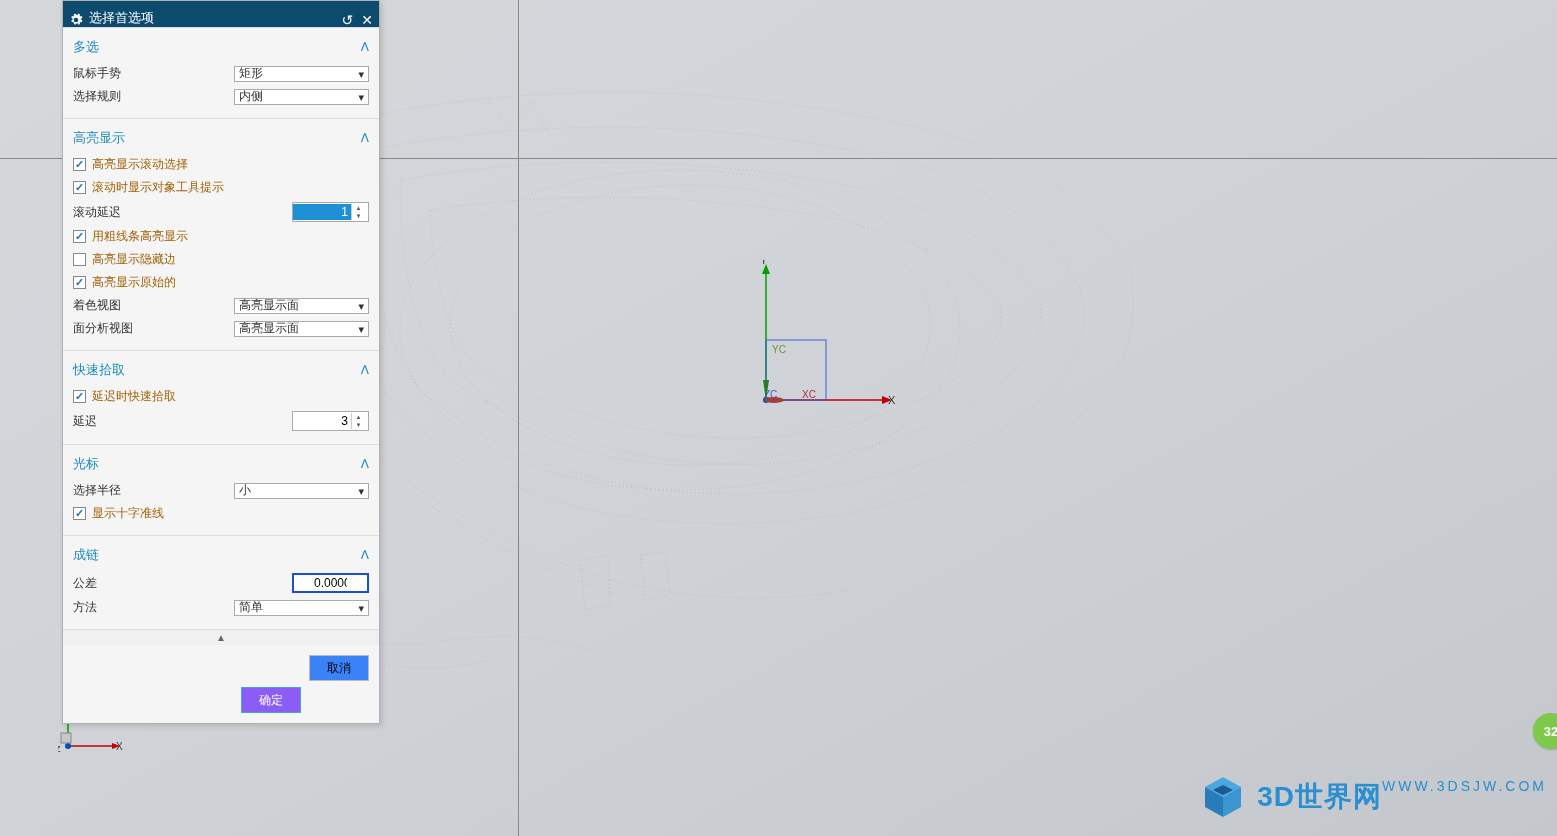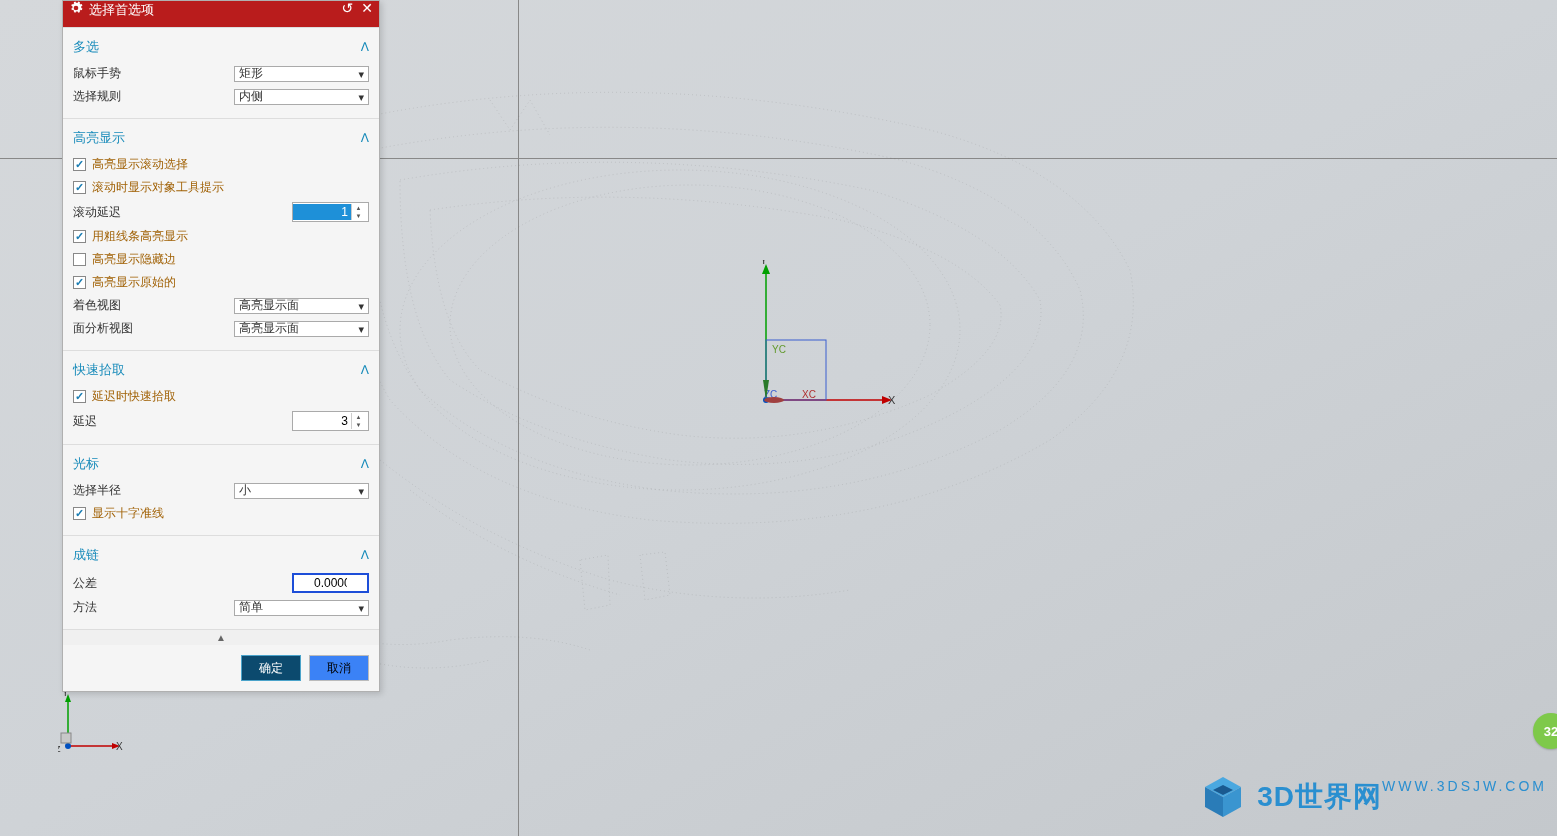--- a/index.html
+++ b/index.html
@@ -26,25 +26,25 @@
 }
 .dialog {
   position: absolute;
   left: 62px; top: 0;
   width: 318px;
   background: #f5f5f5;
   border: 1px solid #b0b0b0;
   box-shadow: 2px 2px 6px rgba(0,0,0,0.15);
 }
 .dialog-titlebar {
-  background: #b91c1c;
+  background: #0c4a6e;
   color: #fff;
   height: 26px;
   display: flex;
-  align-items: flex-start;
+  align-items: flex-end;
   padding: 0 6px;
   font-size: 13px;
 }
 .dialog-titlebar .gear-icon {
   margin-right: 6px;
   display: inline-flex; align-items: center;
 }
 .dialog-titlebar .spacer { flex: 1; }
 .titlebar-btn {
   color: #fff; margin-left: 8px; cursor: pointer;
@@ -159,23 +159,24 @@
 }
 .btn {
   min-width: 60px; height: 26px;
   border: 1px solid #bbb;
   background: #3b82f6;
   font-size: 12px;
   cursor: pointer;
   display: flex; align-items: center; justify-content: center;
 }
 .btn.primary {
-  background: #0c4a6e;
+  background: #8b5cf6;
   border-color: #4aa3ca;
   color: #fff;
+  margin-top: 32px;
 }
 .csys {
   position: absolute;
   left: 756px; top: 260px;
   pointer-events: none;
 }
 .mini-csys {
   position: absolute;
   left: 58px; top: 688px;
   pointer-events: none;

